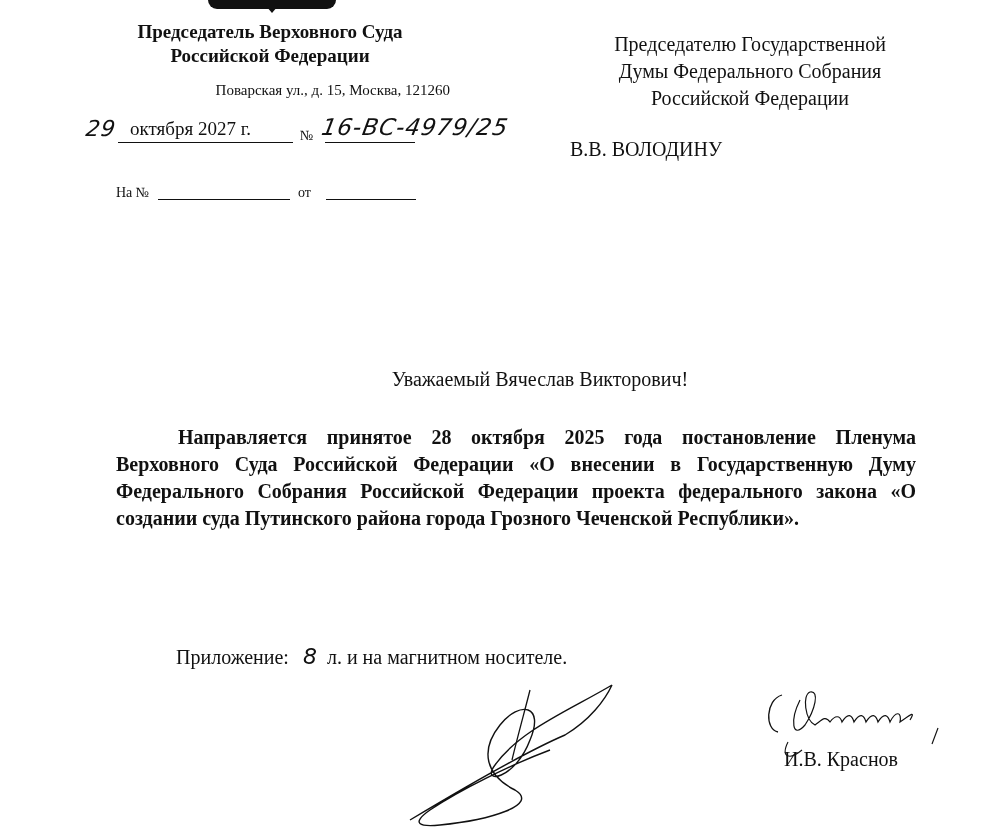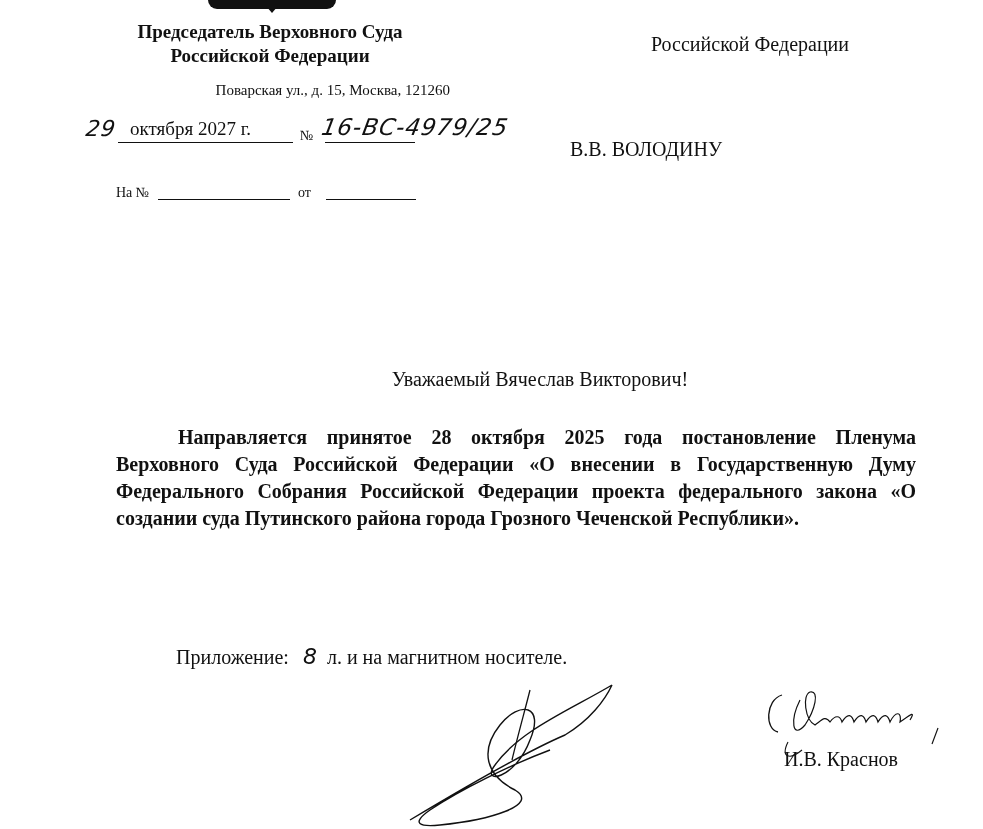--- a/index.html
+++ b/index.html
@@ -56,20 +56,22 @@
 <div class="abs num-sign">№</div>
 <div class="abs num-line"></div>
 <div class="abs num-hand">16-ВС-4979/25</div>
 
 <div class="abs ref-label">На №</div>
 <div class="abs ref-line1"></div>
 <div class="abs ref-from">от</div>
 <div class="abs ref-line2"></div>
 
 <div class="abs recipient">
+  <div>Председателю Государственной</div>
+  <div>Думы Федерального Собрания</div>
   <div>Российской Федерации</div>
 </div>
 <div class="abs recipient-name">В.В. ВОЛОДИНУ</div>
 
 <div class="abs salutation">Уважаемый Вячеслав Викторович!</div>
 <div class="abs body-text">Направляется принятое 28 октября 2025 года постановление Пленума Верховного Суда Российской Федерации «О внесении в Государственную Думу Федерального Собрания Российской Федерации проекта федерального закона «О создании суда Путинского района города Грозного Чеченской Республики».</div>
 
 <div class="abs appendix">
   <span>Приложение:</span><span class="hand">8</span><span>л. и на магнитном носителе.</span>
 </div>

